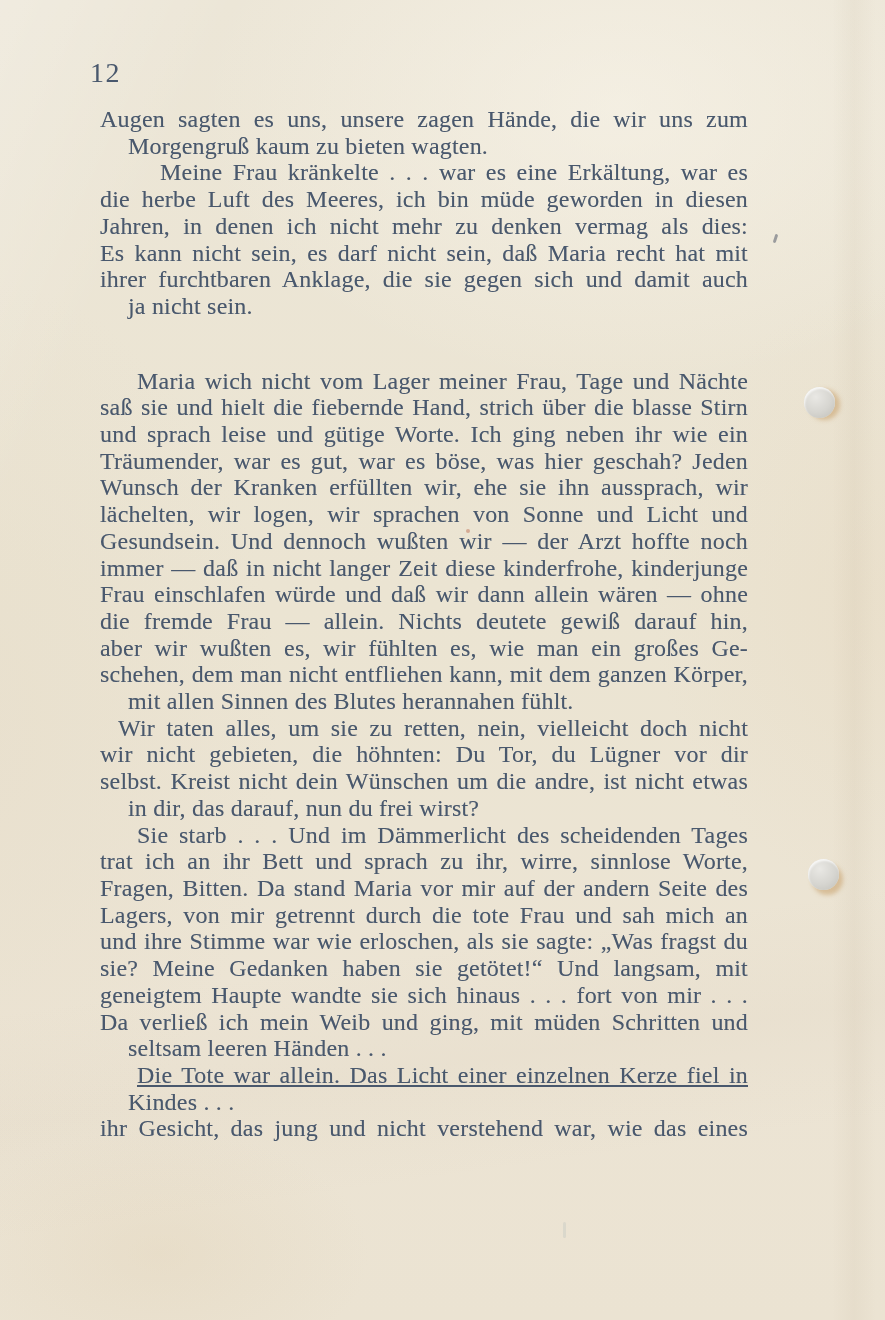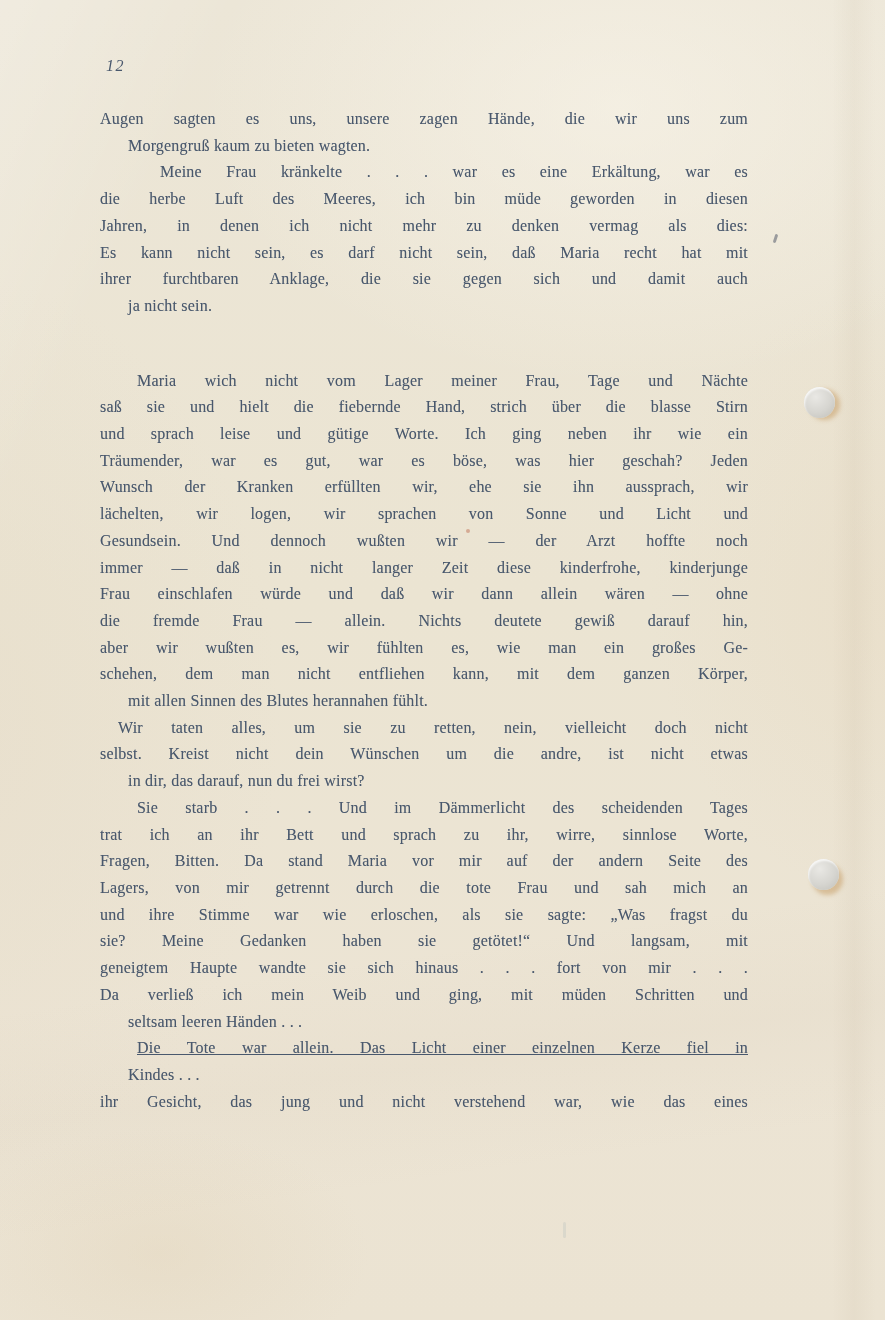--- a/index.html
+++ b/index.html
@@ -26,33 +26,32 @@
     position: absolute;
     inset: 0;
     pointer-events: none;
     background-image:
       linear-gradient(115deg, rgba(255,255,255,0.22) 0%, rgba(255,255,255,0) 16%),
       linear-gradient(90deg, rgba(0,0,0,0) 94%, rgba(160,140,110,0.07) 96.5%, rgba(0,0,0,0) 99%),
       linear-gradient(172deg, rgba(0,0,0,0) 70%, rgba(180,160,130,0.05) 78%, rgba(0,0,0,0) 86%);
   }
   .page-number {
     position: absolute;
-    left: 106px;
+    left: 90px;
     top: 57px;
-    font-size: 16px;
+    font-size: 28px;
     letter-spacing: 1.5px;
     color: #49586d;
-    font-style: italic;
   }
   .text-block {
     position: absolute;
     left: 100px;
     top: 106px;
     width: 648px;
-    font-size: 16px;
+    font-size: 24px;
     line-height: 26.7px;
     letter-spacing: 0.2px;
     color: #49586d;
     text-shadow: 0 0 0.5px rgba(73,88,109,0.35);
   }
   .text-block .line {
     text-align: justify;
     text-align-last: justify;
     white-space: normal;
   }
@@ -133,20 +132,21 @@
       <div class="line">Wunsch der Kranken erfüllten wir, ehe sie ihn aussprach, wir</div>
       <div class="line">lächelten, wir logen, wir sprachen von Sonne und Licht und</div>
       <div class="line">Gesundsein. Und dennoch wußten wir — der Arzt hoffte noch</div>
       <div class="line">immer — daß in nicht langer Zeit diese kinderfrohe, kinderjunge</div>
       <div class="line">Frau einschlafen würde und daß wir dann allein wären — ohne</div>
       <div class="line">die fremde Frau — allein. Nichts deutete gewiß darauf hin,</div>
       <div class="line">aber wir wußten es, wir fühlten es, wie man ein großes Ge-</div>
       <div class="line">schehen, dem man nicht entfliehen kann, mit dem ganzen Körper,</div>
       <div class="line para-end">mit allen Sinnen des Blutes herannahen fühlt.</div>
       <div class="line" style="padding-left: 18px;">Wir taten alles, um sie zu retten, nein, vielleicht doch nicht</div>
+      <div class="line">wir nicht gebieten, die höhnten: Du Tor, du Lügner vor dir</div>
       <div class="line">selbst. Kreist nicht dein Wünschen um die andre, ist nicht etwas</div>
       <div class="line para-end">in dir, das darauf, nun du frei wirst?</div>
       <div class="line" style="padding-left: 37px;">Sie starb . . . Und im Dämmerlicht des scheidenden Tages</div>
       <div class="line">trat ich an ihr Bett und sprach zu ihr, wirre, sinnlose Worte,</div>
       <div class="line">Fragen, Bitten. Da stand Maria vor mir auf der andern Seite des</div>
       <div class="line">Lagers, von mir getrennt durch die tote Frau und sah mich an</div>
       <div class="line">und ihre Stimme war wie erloschen, als sie sagte: „Was fragst du</div>
       <div class="line">sie? Meine Gedanken haben sie getötet!“ Und langsam, mit</div>
       <div class="line">geneigtem Haupte wandte sie sich hinaus . . . fort von mir . . .</div>
       <div class="line">Da verließ ich mein Weib und ging, mit müden Schritten und</div>

